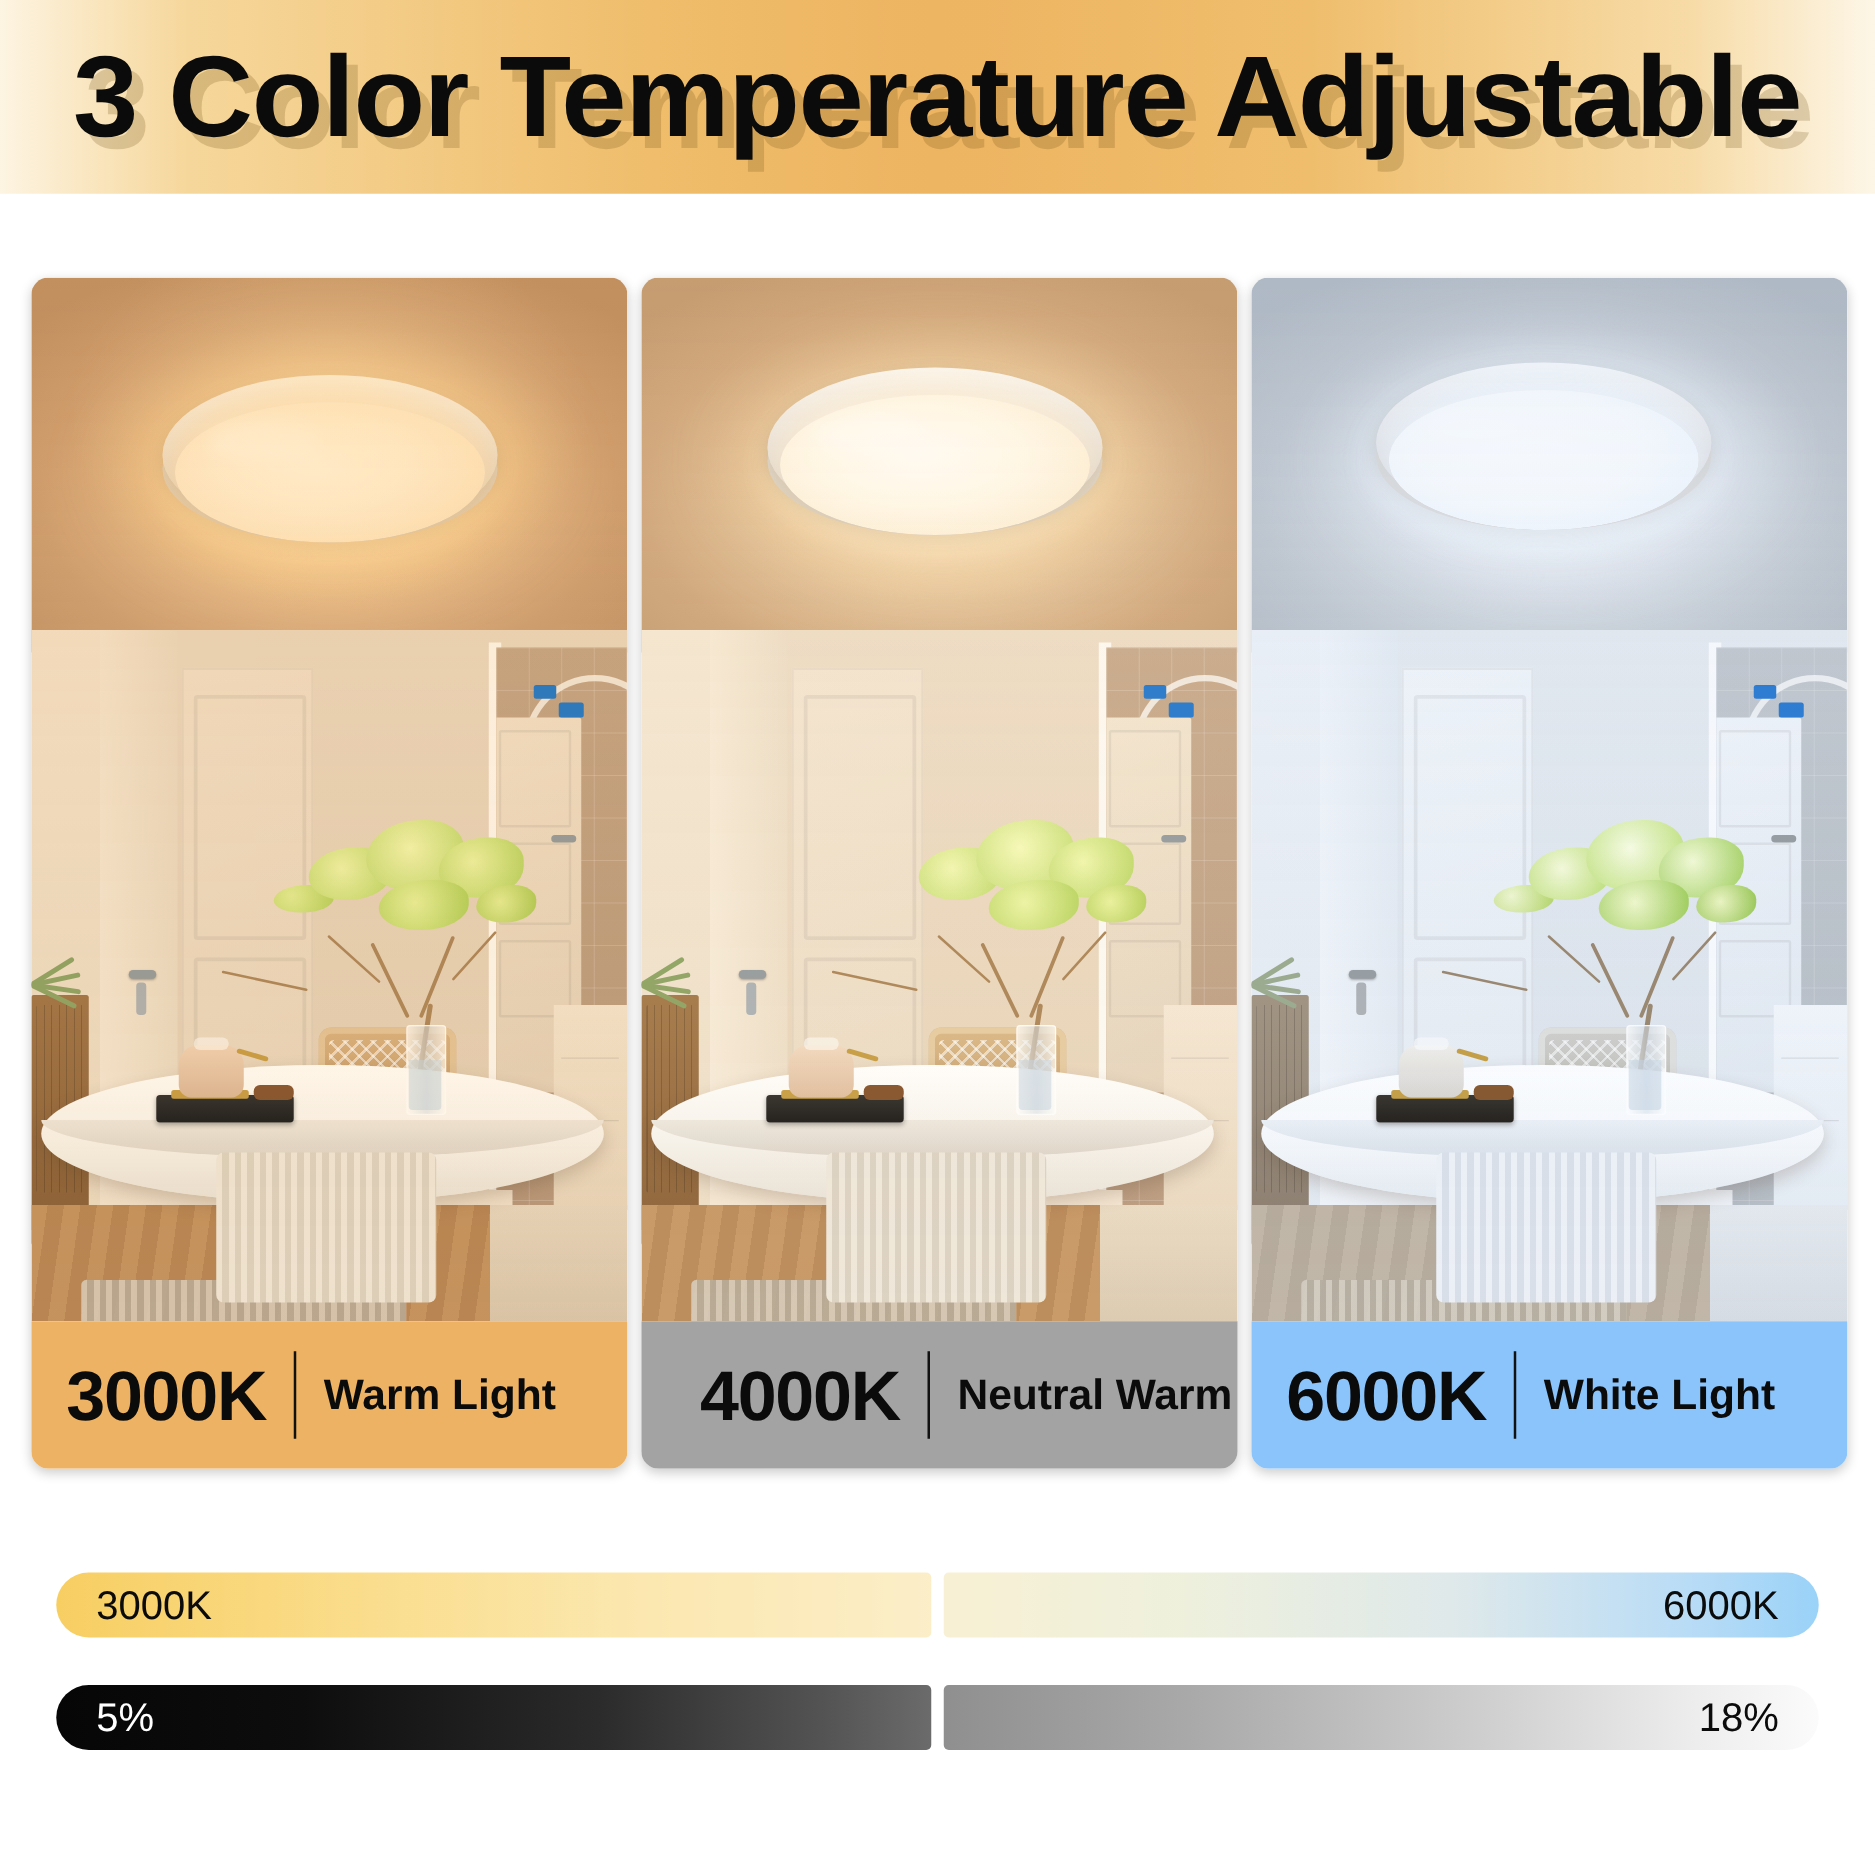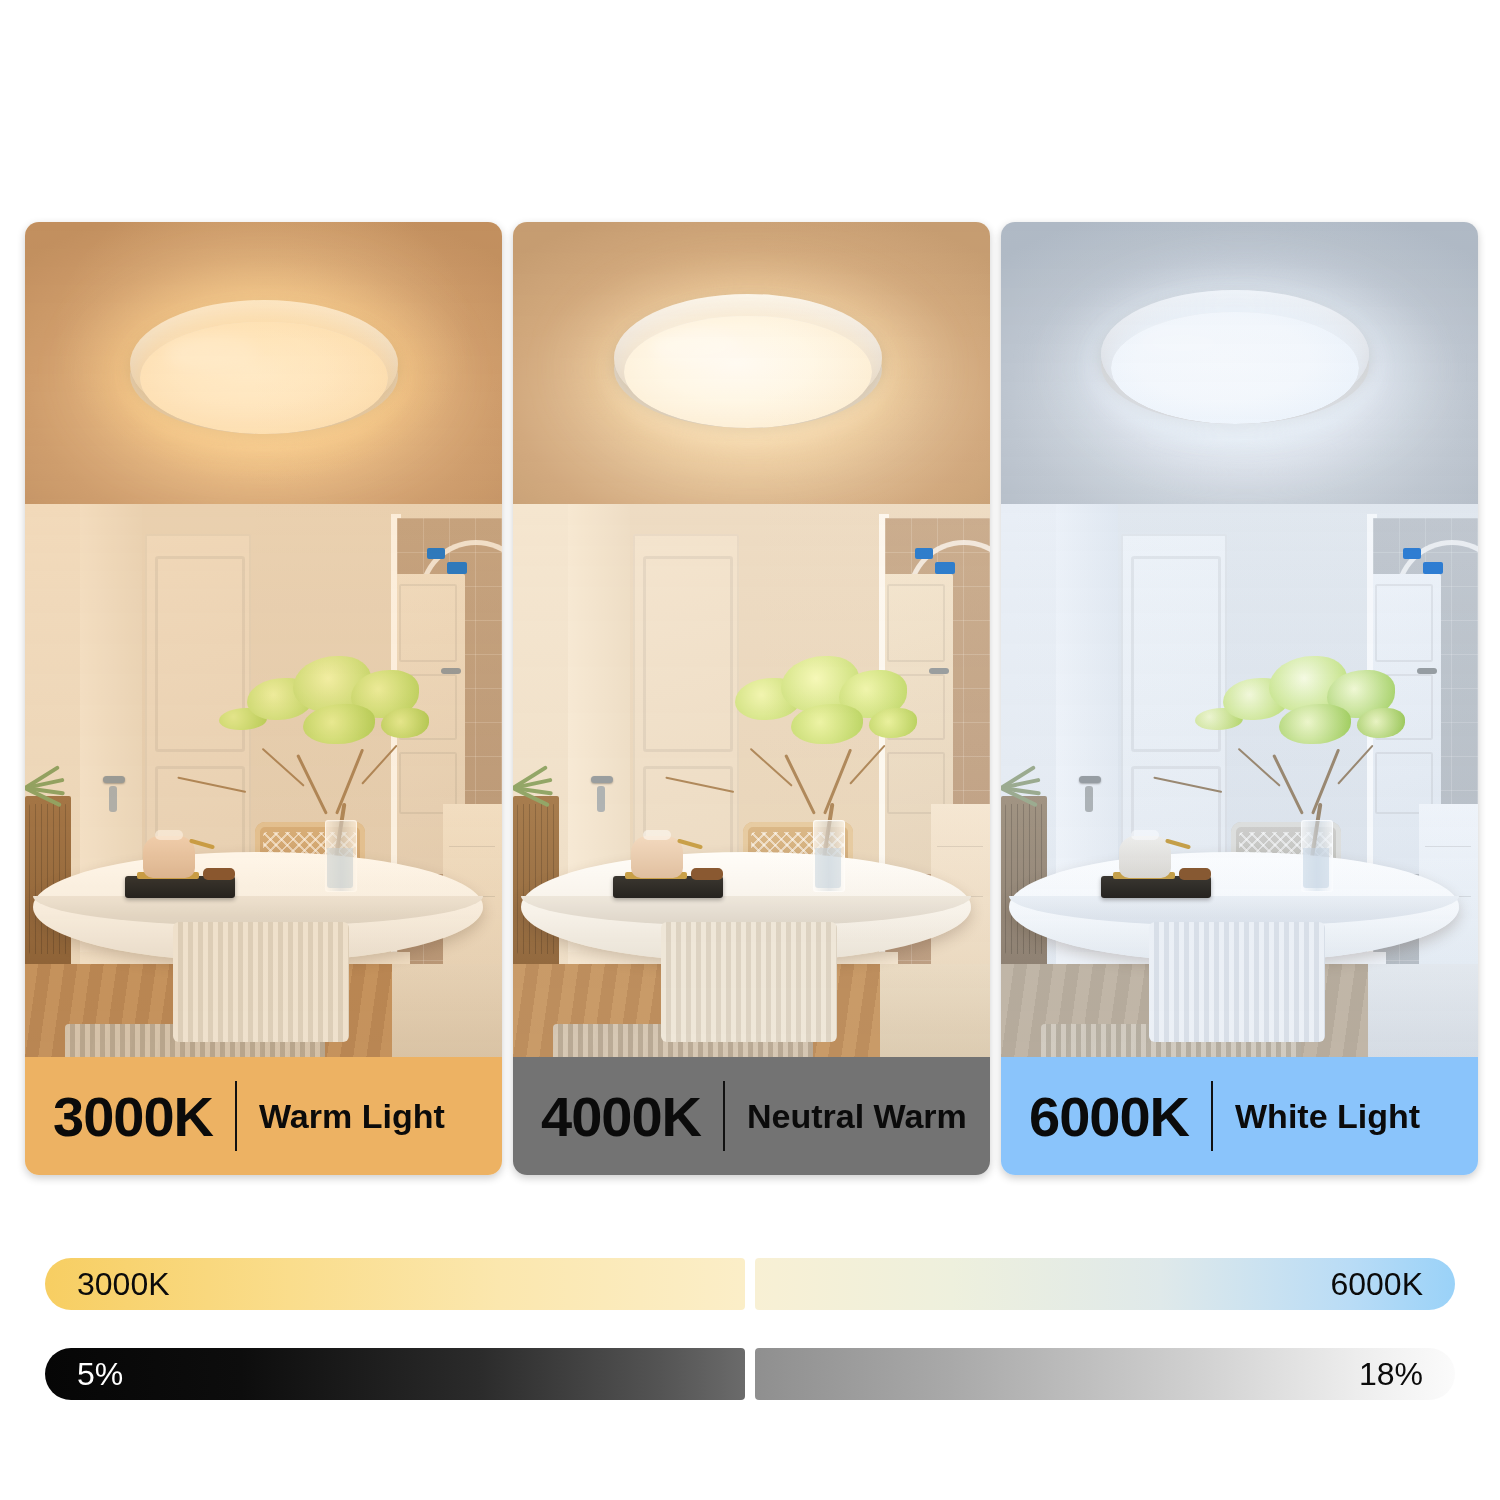--- a/index.html
+++ b/index.html
@@ -202,21 +202,21 @@
   
   .tone{position:absolute;left:0;top:0;width:477px;height:835px;pointer-events:none;}
   .tone.warm{background:linear-gradient(180deg,rgba(255,196,110,.30) 0%,rgba(255,200,125,.22) 45%,rgba(255,208,140,.16) 100%);mix-blend-mode:multiply;}
   .tone.warm2{background:radial-gradient(ellipse 300px 220px at 50% 110px,rgba(255,224,170,.40),rgba(255,210,150,0) 70%);}
   .tone.neutral{background:linear-gradient(180deg,rgba(255,222,170,.20) 0%,rgba(255,228,185,.13) 45%,rgba(255,232,195,.09) 100%);mix-blend-mode:multiply;}
   .tone.cool{background:linear-gradient(180deg,rgba(205,220,240,.26) 0%,rgba(214,228,245,.18) 45%,rgba(220,232,248,.12) 100%);mix-blend-mode:multiply;}
 
   
   .plabel{position:absolute;left:0;bottom:0;width:477px;height:118px;display:flex;align-items:center;}
   .plabel.l1{background:#edb263;}
-  .plabel.l2{background:#737373;}
+  .plabel.l2{background:#a3a3a3;padding-left:19px;}
   .plabel.l3{background:#8ac4fb;}
   .kelvin{font-weight:bold;font-size:56px;color:#0b0b0b;letter-spacing:-1px;padding-left:28px;white-space:nowrap;}
   .vdiv{width:2px;height:70px;background:#111;margin:0 22px;flex:0 0 auto;}
   .ltype{font-weight:bold;font-size:34px;color:#0b0b0b;white-space:nowrap;}
 
   
   .bars{position:absolute;left:45px;top:1258px;width:1410px;}
   .barrow{position:relative;width:1410px;height:52px;margin-bottom:38px;display:flex;}
   .seg{position:relative;height:52px;display:flex;align-items:center;}
   .seg.left{width:700px;border-radius:26px 4px 4px 26px;justify-content:flex-start;}
@@ -226,20 +226,23 @@
   .br-left{background:linear-gradient(90deg,#060606 0%,#0d0d0d 28%,#2b2b2b 62%,#545454 88%,#6b6b6b 100%);}
   .br-right{background:linear-gradient(90deg,#8f8f8f 0%,#a9a9a9 28%,#cfcfcf 62%,#ededed 86%,#fbfbfb 100%);}
   .bar-lbl{font-size:32px;font-weight:normal;color:#0b0b0b;padding:0 32px;white-space:nowrap;}
   .bar-lbl.light{color:#ffffff;}
 </style>
 </head>
 <body>
 
 <div class="page">
 
+  <div class="banner">
+    <div class="banner-title">3 Color Temperature Adjustable</div>
+  </div>
 
   <div class="panels">
 
     <div class="panel p1">
       <div class="scene">
         <div class="ceiling warm"></div>
         <div class="halo warm"></div>
         <div class="fixture" style="left:105px;top:78px;">
           <div class="fx-side"></div>
           <div class="fx-rim"></div>

